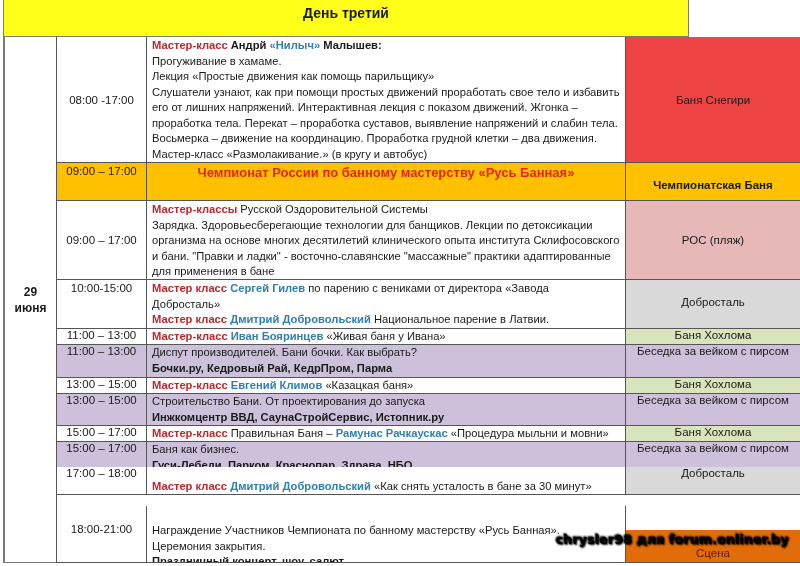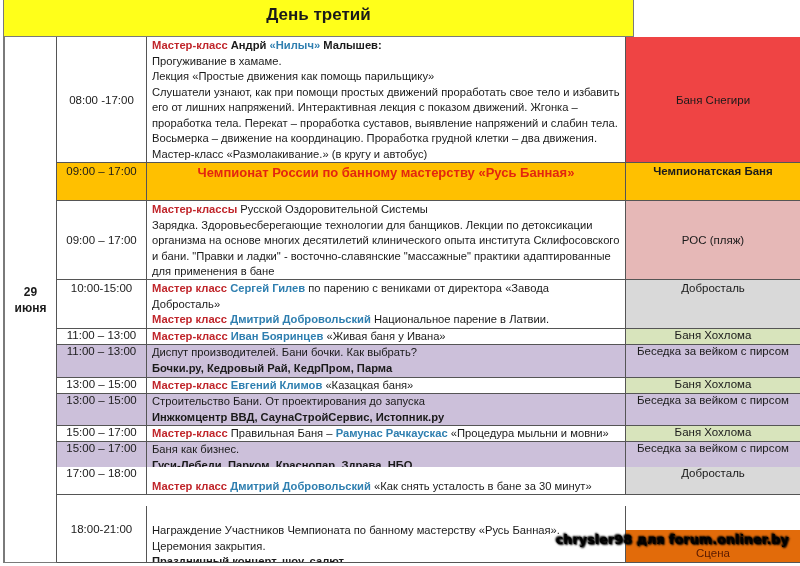--- a/index.html
+++ b/index.html
@@ -2,23 +2,23 @@
 <html><head>
 <meta charset="utf-8">
 <style>
   * { box-sizing: border-box; margin: 0; padding: 0; }
   html, body { width: 800px; height: 566px; overflow: hidden; background: #ffffff; }
   body { font-family: "Liberation Sans", sans-serif; font-size: 11.5px; color: #1a1a1a; position: relative; }
 
   .sheet { position: absolute; left: 0; top: 0; width: 800px; height: 566px; }
 
   .day-header {
-    position: absolute; left: 3px; top: 0; width: 631px; height: 37px;
+    position: absolute; left: 3px; top: 0; width: 686px; height: 37px;
     background: #ffff1a; border: 1px solid #7a7a7a; border-top: none;
-    font-weight: bold; font-size: 17px; text-align: center; padding-top: 5px;
+    font-weight: bold; font-size: 14px; text-align: center; padding-top: 5px;
   }
 
   .date-cell {
     position: absolute; left: 3px; top: 37px; width: 54px; height: 526px;
     border-left: 2px solid #7a7a7a; border-right: 1px solid #555;
     border-bottom: 1px solid #7a7a7a;
     display: flex; flex-direction: column; align-items: center; justify-content: center;
     font-weight: bold; font-size: 12px; line-height: 16px; text-align: center;
   }
 
@@ -27,21 +27,21 @@
   .time {
     width: 90px; border-right: 1px solid #555; flex-shrink: 0;
     font-size: 11.5px; text-align: center; padding-top: 2px;
   }
   .time.vcenter { display: flex; align-items: center; justify-content: center; padding-top: 0; }
   .content {
     width: 479px; border-right: 1px solid #555; flex-shrink: 0;
     padding: 1px 5px; line-height: 15.5px; font-size: 11.2px; overflow: hidden;
   }
   .place {
-    flex: 1; text-align: center; font-size: 11.5px; padding-top: 2px;
+    flex: 1; text-align: center; font-size: 11.5px; padding-top: 16px;
   }
   .place.vcenter { display: flex; align-items: center; justify-content: center; padding-top: 0; }
 
   .mk { color: #c0262b; font-weight: bold; }
   .nm { color: #2f7fb0; font-weight: bold; }
   .b { font-weight: bold; }
   .title-red { color: #e3260f; font-weight: bold; font-size: 13px; text-align: center; display: block; padding-top: 1px; }
 
   .bg-white { background: #ffffff; }
   .bg-orange { background: #ffc000; }

